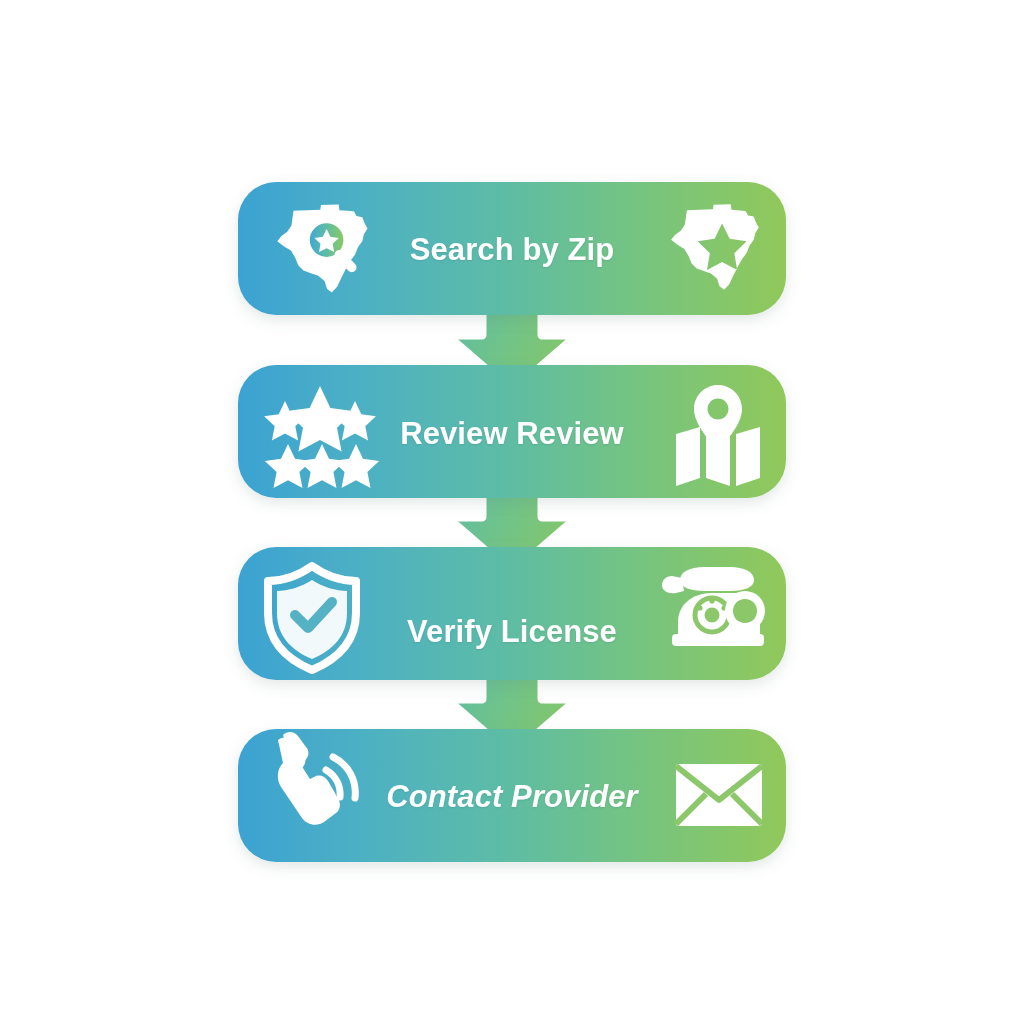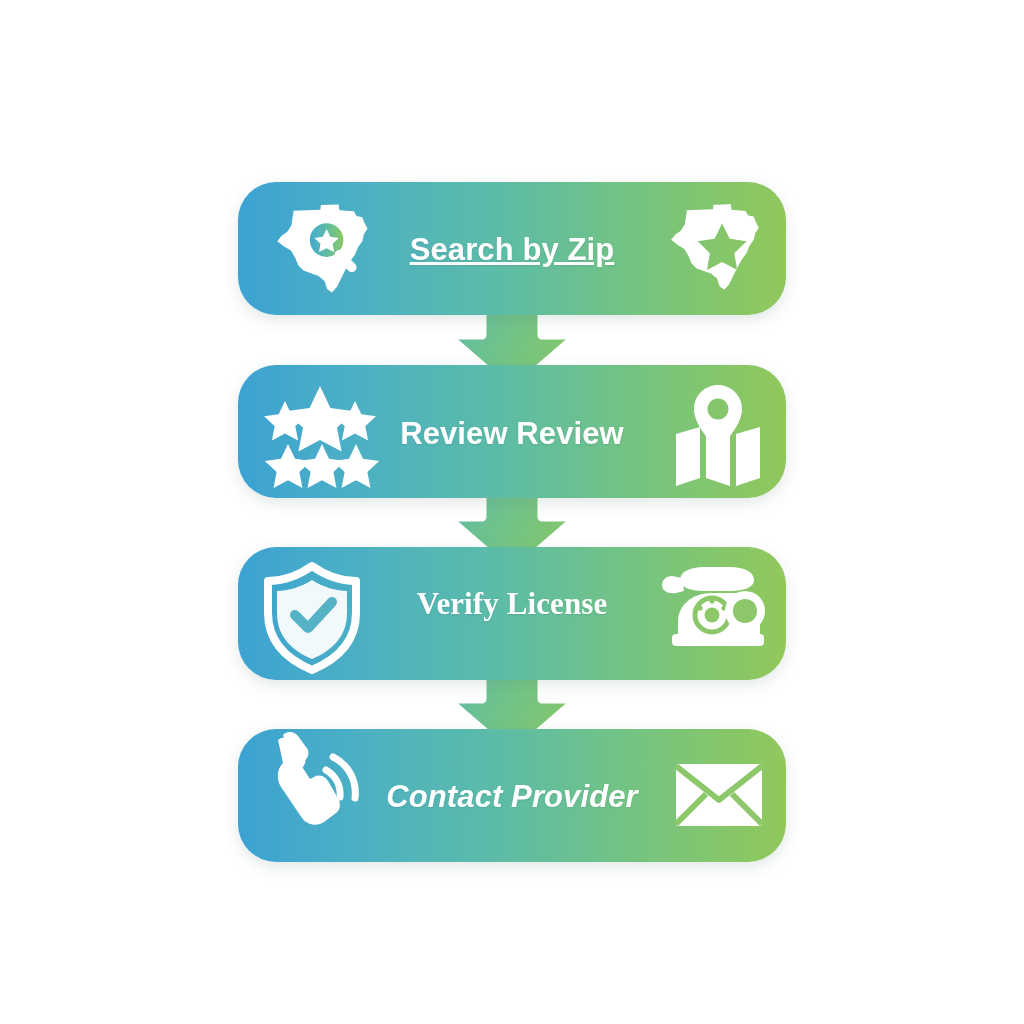--- a/index.html
+++ b/index.html
@@ -41,23 +41,23 @@
     color: #ffffff;
     font-family: "Liberation Sans", sans-serif;
     font-weight: bold;
     font-size: 31px;
     letter-spacing: 0.1px;
     line-height: 1;
     white-space: nowrap;
     text-shadow: 0 1px 2px rgba(60,110,110,0.20);
     pointer-events: none;
   }
-  .step-label.s0 { top: 234px; text-decoration: underline; }
+  .step-label.s0 { top: 234px; }
   .step-label.s1 { top: 418px; }
-  .step-label.s2 { top: 588px; font-family: Liberation Serif, serif; }
+  .step-label.s2 { top: 616px; }
   .step-label.s3 { top: 781px; font-style: italic; }
 </style>
 </head>
 <body>
 
 <div id="flow-root">
 
   <svg id="flow-svg" viewBox="0 0 1024 1024" xmlns="http://www.w3.org/2000/svg">
     <defs>
       <linearGradient id="cardGrad" x1="0" y1="0" x2="1" y2="0">

